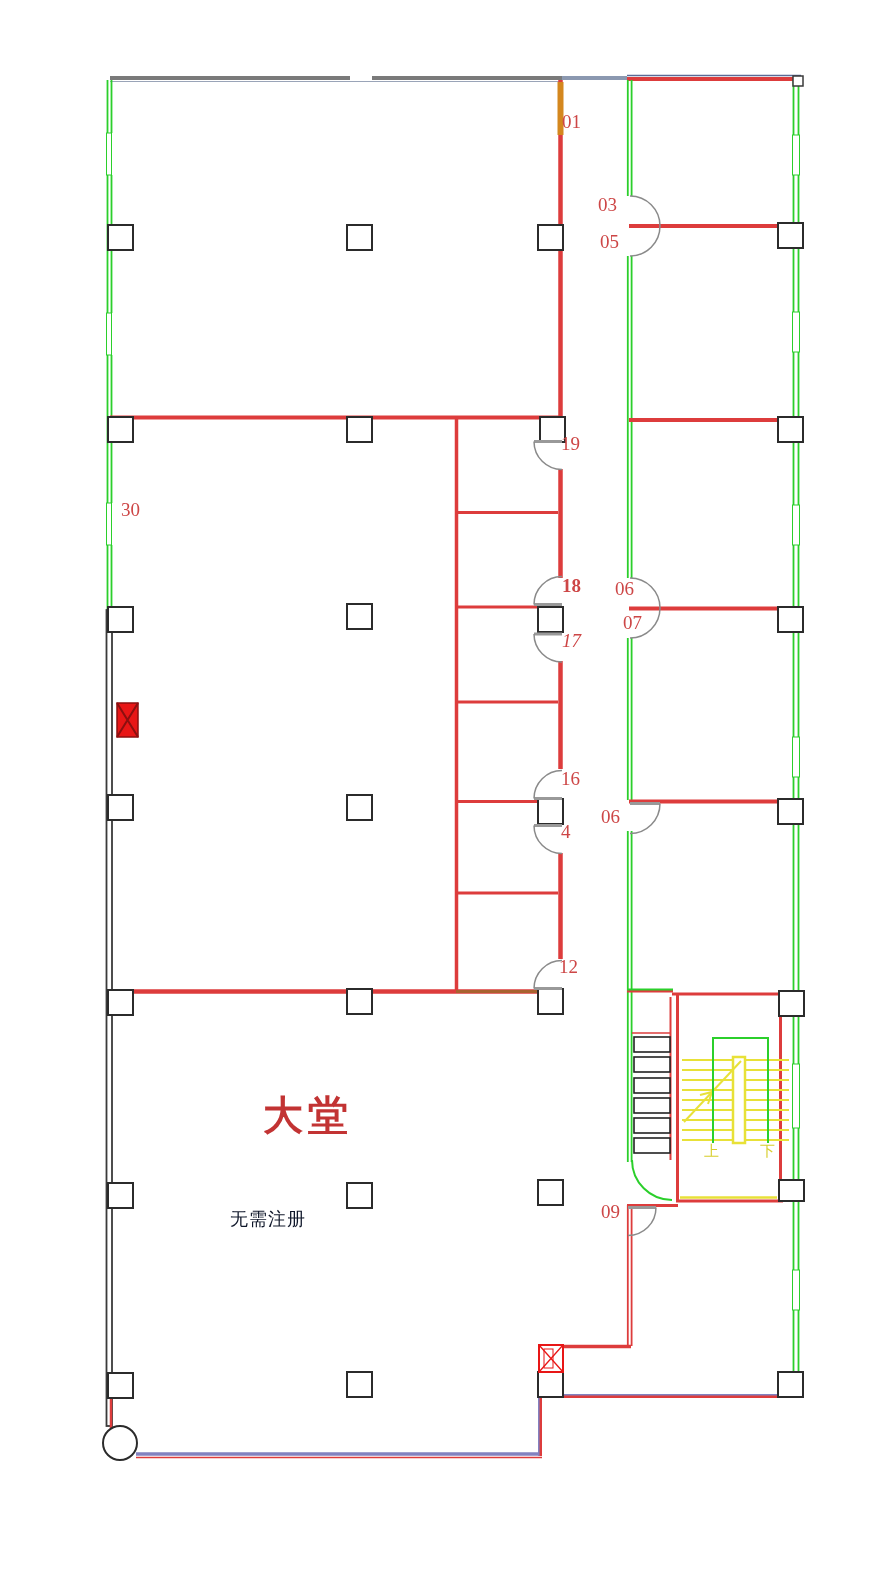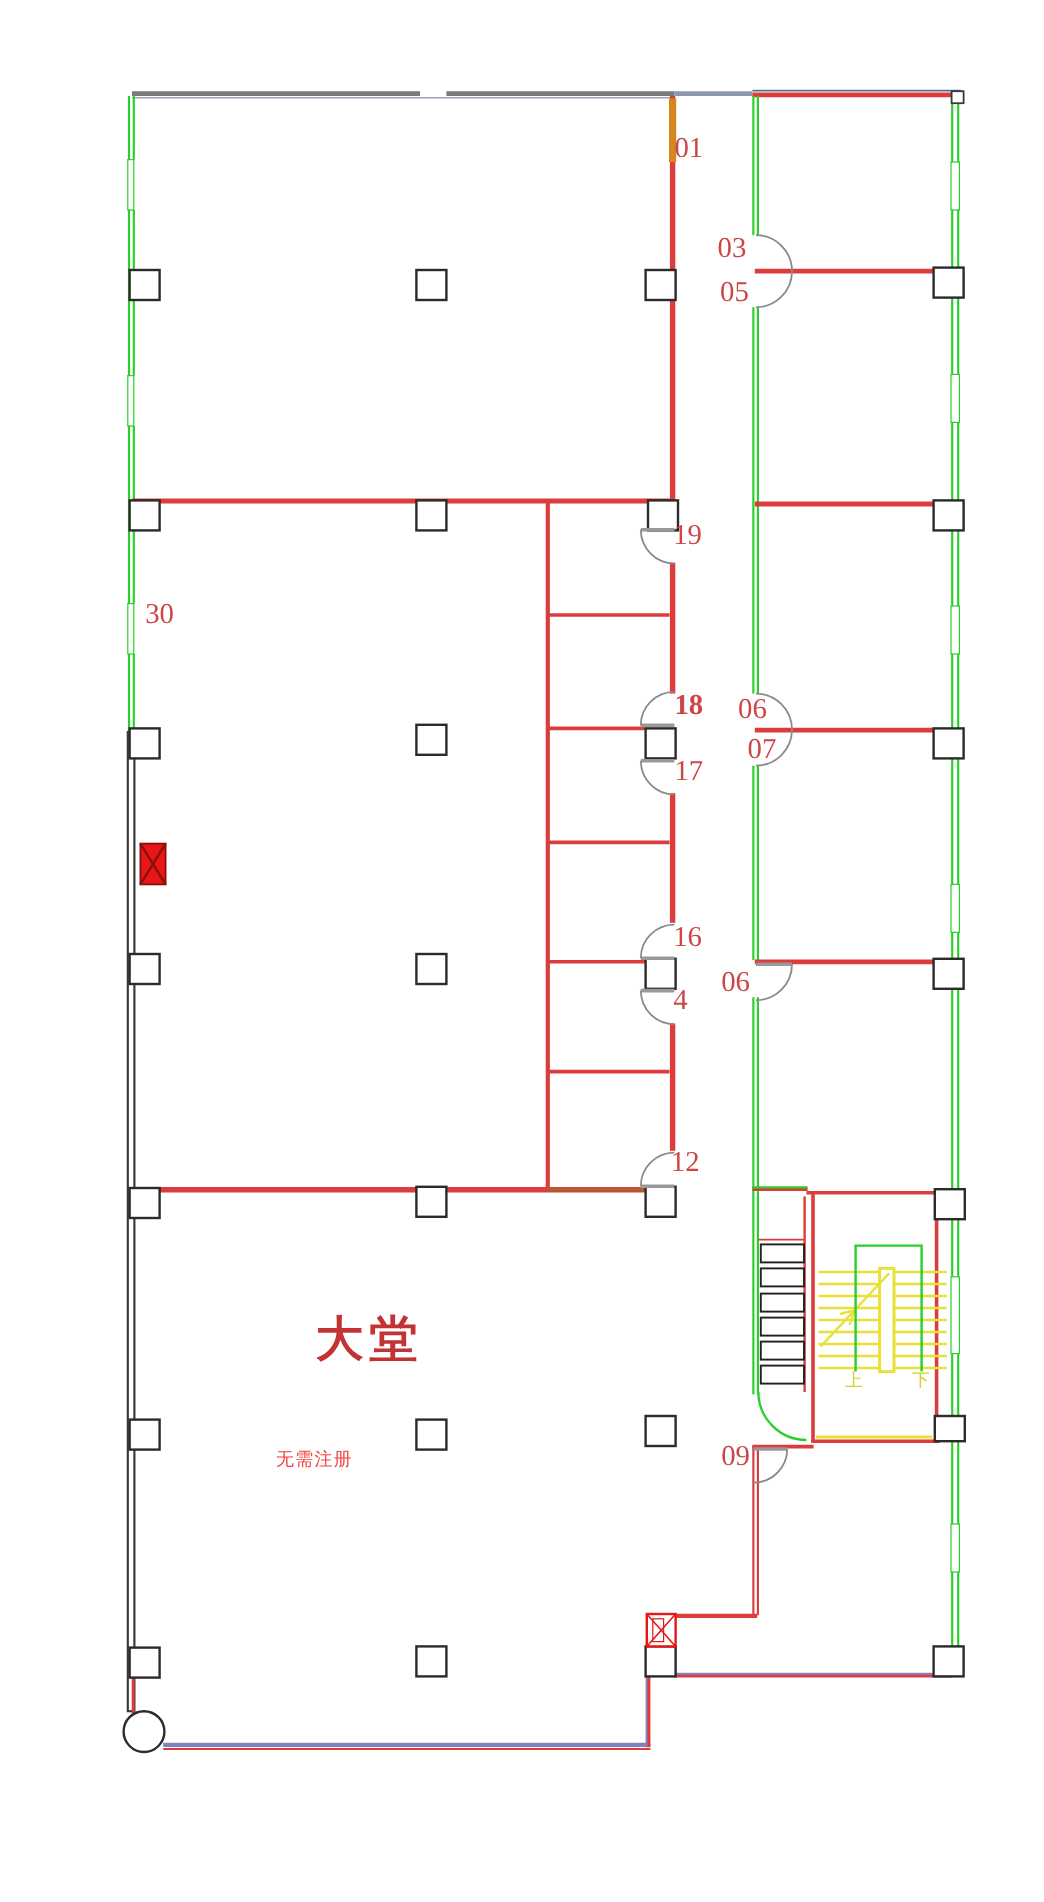--- a/index.html
+++ b/index.html
@@ -7,34 +7,34 @@
     position:relative;
     width:870px;height:1585px;
     background:#ffffff;
     overflow:hidden;
     font-family:"Liberation Serif","DejaVu Serif",serif;
   }
   .plan svg{position:absolute;left:0;top:0;}
   .lbl{
     position:absolute;
     color:#cd4646;
-    font-size:24px;
+    font-size:19px;
     line-height:1;
     white-space:nowrap;
     user-select:none;
   }
   .lbl.big{
     font-size:40px;
     color:#c23333;
     letter-spacing:5px;
     font-weight:bold;
   }
   .lbl.note{
-    font-size:15px;
-    color:#ef4444;
+    font-size:18px;
+    color:#0f172a;
     letter-spacing:1px;
   }
   .lbl.stair{
     font-size:15px;
     color:#d8cf30;
   }
 </style>
 </head>
 <body>
 
@@ -235,21 +235,21 @@
 </svg>
 
 <span class="lbl" style="left:562px;top:112px;">01</span>
 <span class="lbl" style="left:598px;top:195px;">03</span>
 <span class="lbl" style="left:600px;top:232px;">05</span>
 <span class="lbl" style="left:121px;top:500px;">30</span>
 <span class="lbl" style="left:561px;top:434px;">19</span>
 <span class="lbl" style="left:562px;top:576px;font-weight:bold;">18</span>
 <span class="lbl" style="left:599px;top:579px;margin-left:16px;">06</span>
 <span class="lbl" style="left:599px;top:613px;margin-left:24px;">07</span>
-<span class="lbl" style="left:562px;top:631px;">17</span>
+<span class="lbl" style="left:562px;top:631px;font-style:italic;">17</span>
 <span class="lbl" style="left:561px;top:769px;font-family:Liberation Serif, serif;">16</span>
 <span class="lbl" style="left:601px;top:807px;">06</span>
 <span class="lbl" style="left:561px;top:822px;">4</span>
 <span class="lbl" style="left:559px;top:957px;">12</span>
 <span class="lbl" style="left:601px;top:1202px;">09</span>
 
 <span class="lbl big" style="left:235px;top:1096px;margin-left:28px;">大堂</span>
 <span class="lbl note" style="left:230px;top:1210px;">无需注册</span>
 
 <span class="lbl stair" style="left:704px;top:1144px;">上</span>

